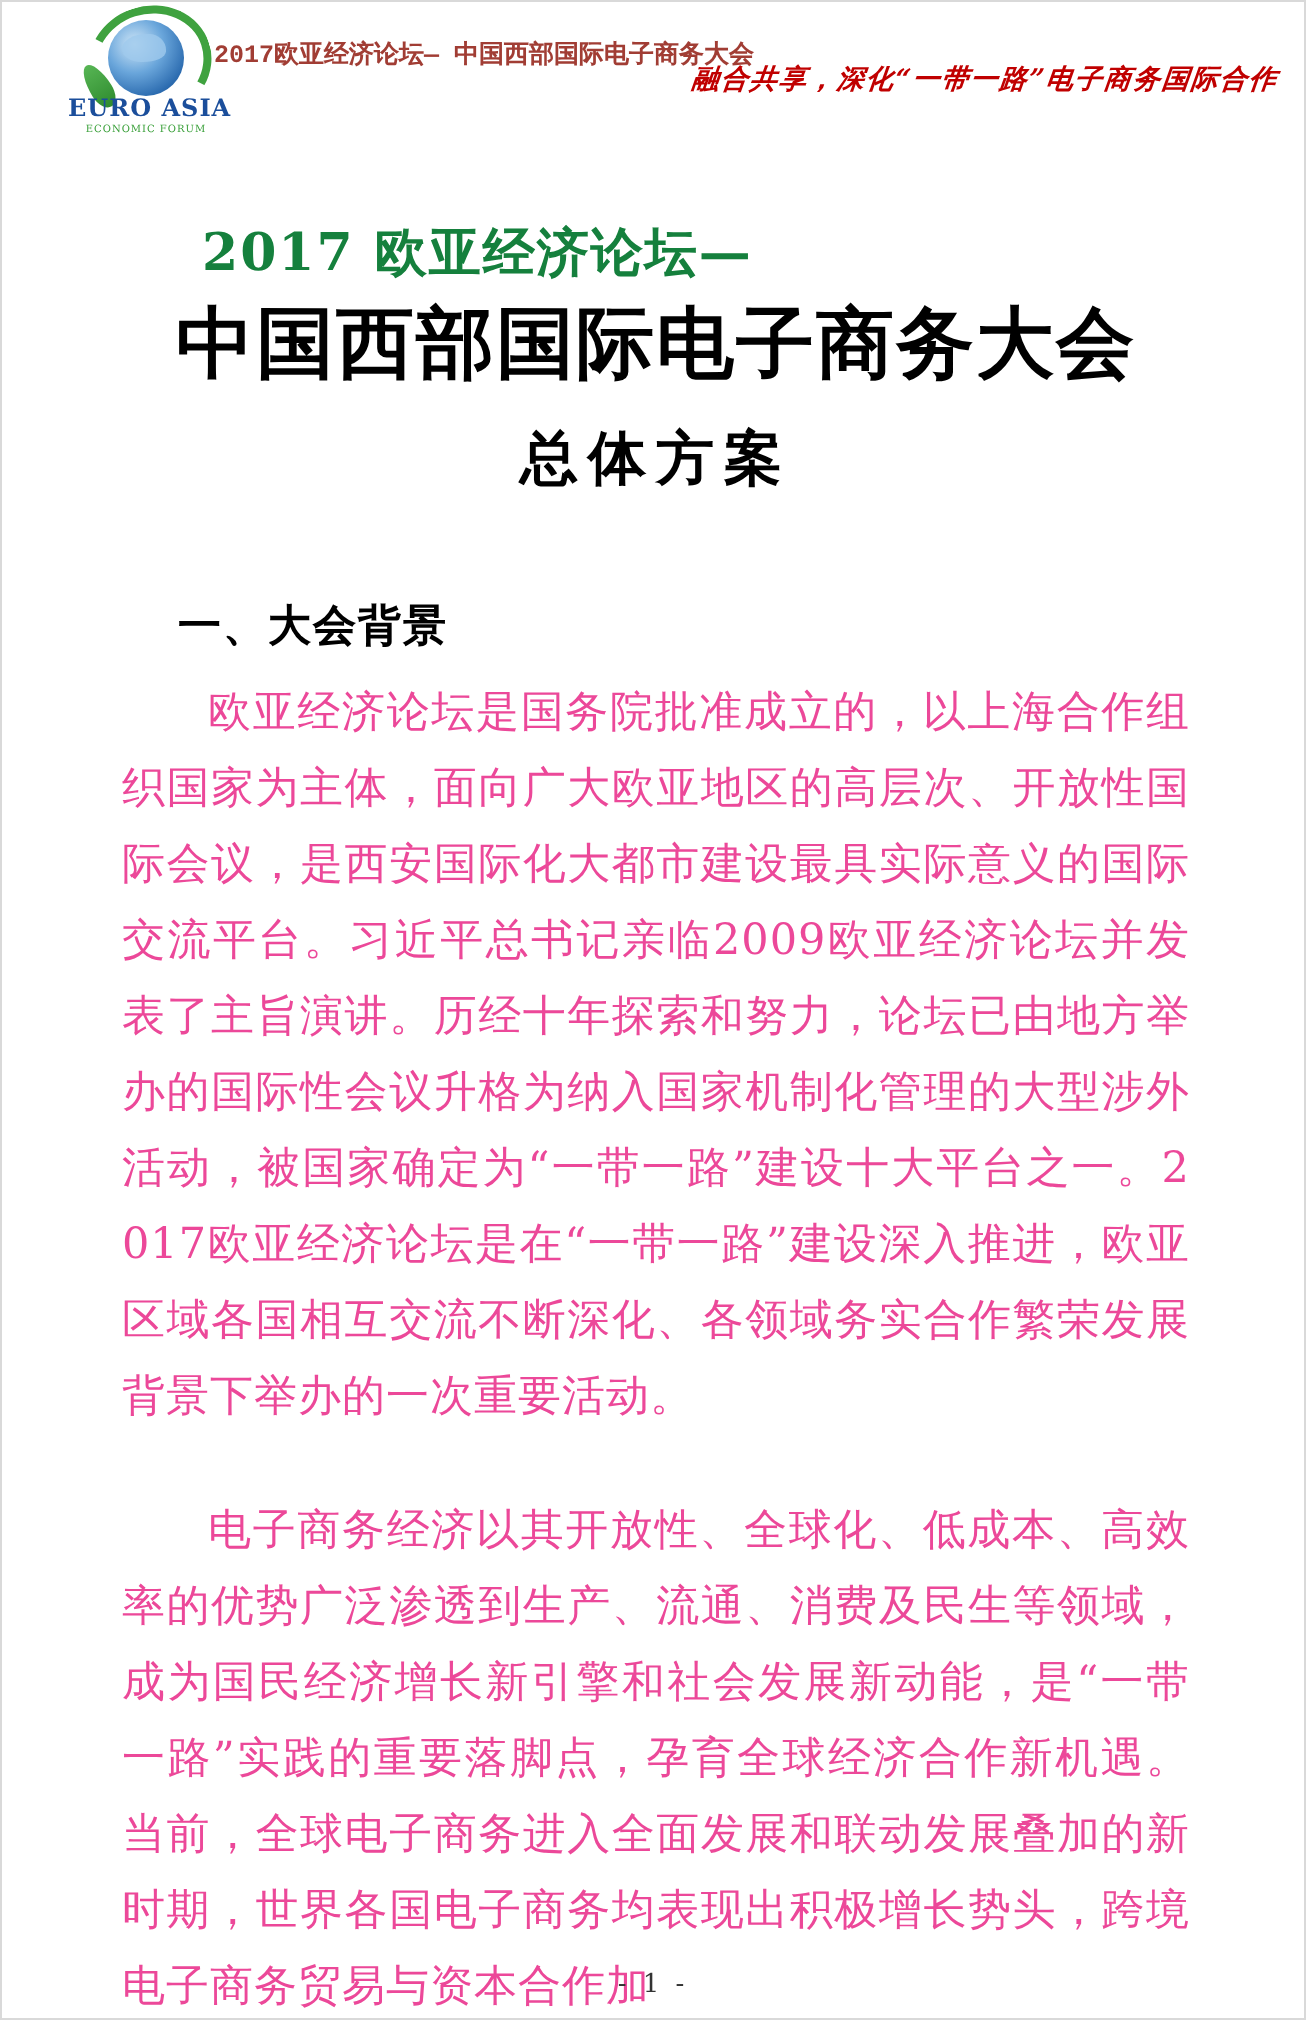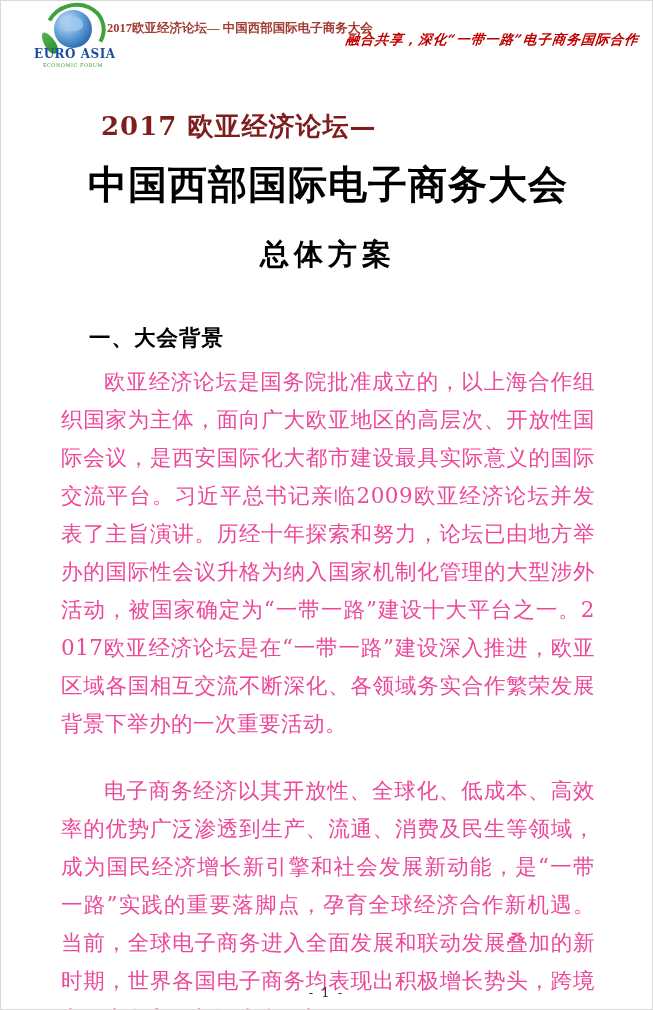--- a/index.html
+++ b/index.html
@@ -51,52 +51,52 @@
   }
   .logo-sub {
     position: absolute; left: 0; top: 55px; width: 78px;
     font-size: 5px; letter-spacing: .5px; color: #3aa03a; text-align: center;
     white-space: nowrap;
   }
 
   .org-text {
     position: absolute; left: 106px; top: 19px; width: 224px;
     text-align: right;
-    font-family: Liberation Serif, serif;
+    font-family: Liberation Mono, monospace;
     font-size: 12.5px; font-weight: bold; line-height: 17px;
     color: #a13d34;
     white-space: nowrap;
   }
 
   .slogan {
     position: absolute; right: 13px; top: 30px;
     font-size: 13.5px; font-weight: bold; font-style: italic;
     letter-spacing: 1px;
     color: #c00000;
     transform: skewX(-6deg);
     white-space: nowrap;
   }
 
   
   .content { position: absolute; left: 60px; top: 78px; width: 534px; }
 
   .title-line1 {
     margin-top: 30px; padding-left: 40px;
-    font-size: 26px; font-weight: bold; color: #7f1d1d;
+    font-size: 26px; font-weight: bold; color: #15803d;
     letter-spacing: 1px;
   }
   .title-line2, .title-line3 {
     text-align: center;
     font-size: 39px; font-weight: bold; color: #000;
     letter-spacing: 1px; line-height: 52px;
     white-space: nowrap;
   }
-  .title-line2 { margin-top: 15px; font-family: Liberation Serif, serif; }
+  .title-line2 { margin-top: 2px; }
   .title-line4 {
-    margin-top: 24px; text-align: center;
+    margin-top: 12px; text-align: center;
     font-size: 29px; font-weight: bold; color: #000;
     letter-spacing: 5px;
   }
 
   
   .section-heading {
     margin-top: 48px;
     text-indent: 28px;
     font-size: 21.5px; font-weight: bold; color: #000;
     letter-spacing: 1px;

